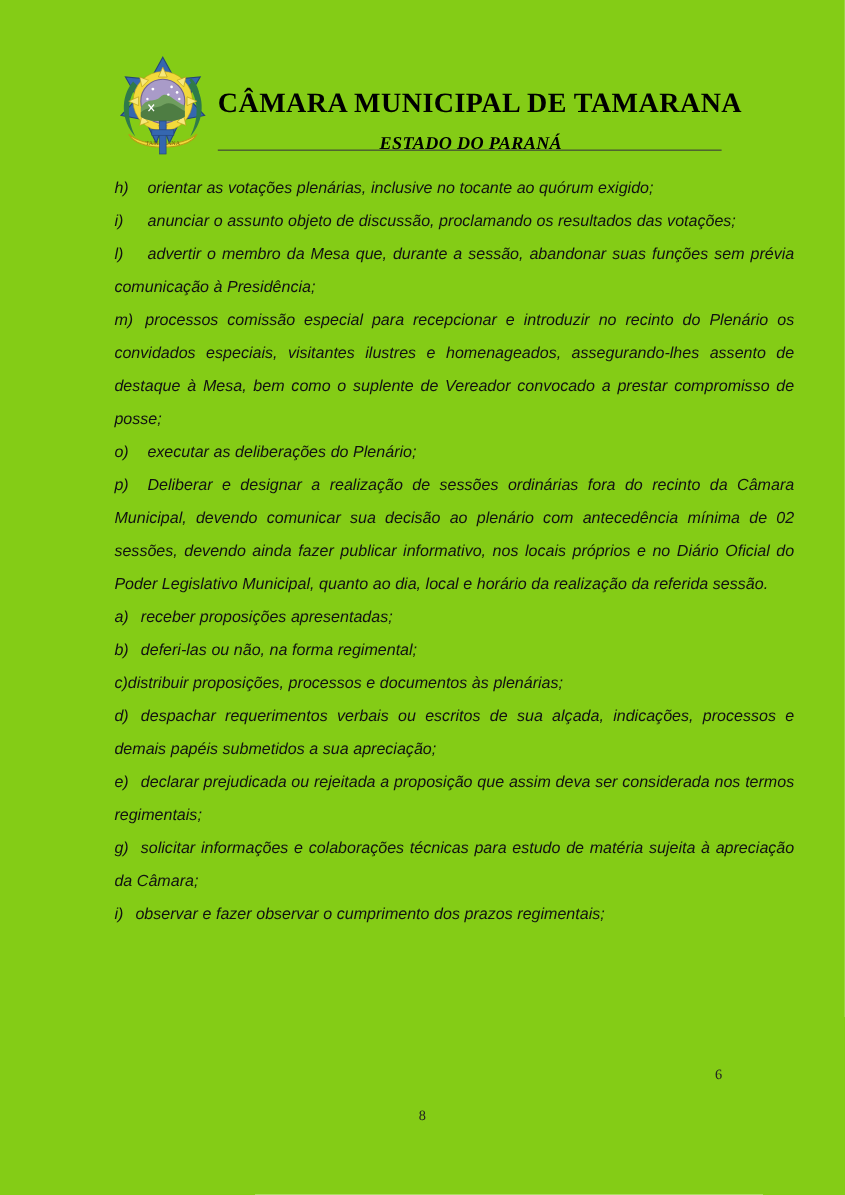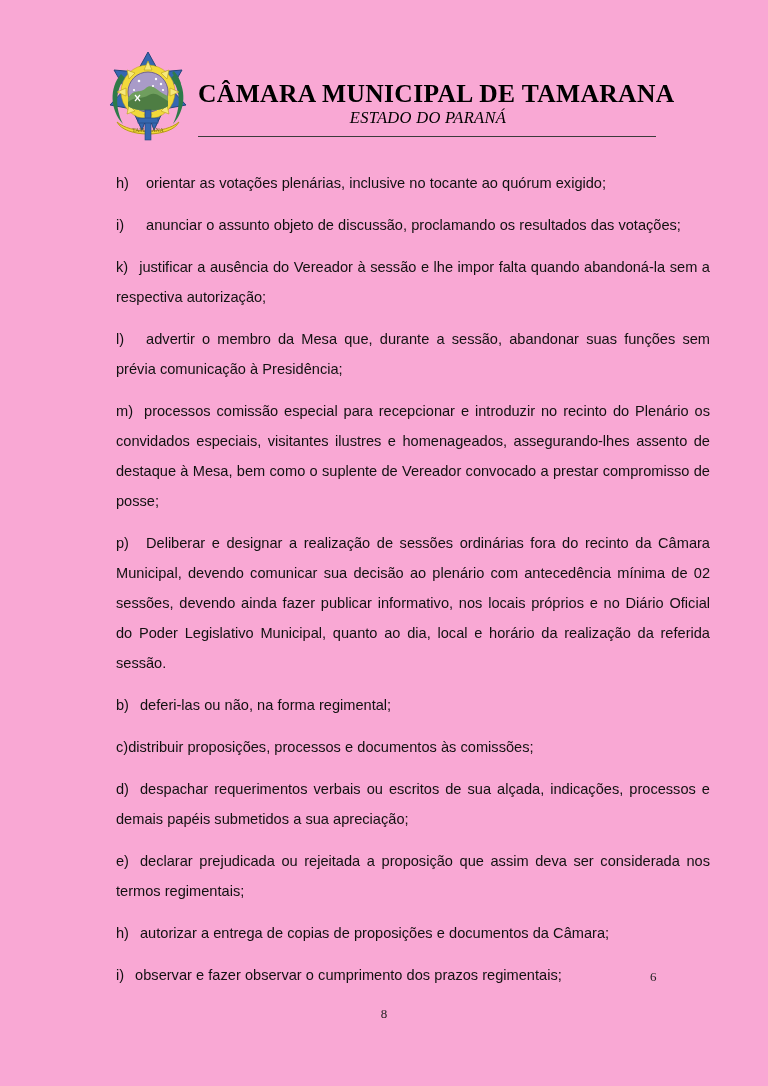--- a/index.html
+++ b/index.html
@@ -15,21 +15,21 @@
     font-family: "Liberation Sans", sans-serif;
     color: #000000;
     overflow: hidden;
   }
 
   .page {
     position: absolute;
     inset: 0;
     width: 768px;
     height: 1086px;
-    background: #f9a8d4;
+    background: #84cc16;
   }
 
   
   .header {
     position: absolute;
     left: 0;
     top: 0;
     width: 768px;
     height: 150px;
   }
@@ -54,26 +54,26 @@
     font-family: "Liberation Serif", serif;
     font-weight: bold;
     font-size: 25.5px;
     letter-spacing: 0.4px;
     line-height: 1.08;
     white-space: nowrap;
     color: #000;
   }
   .title-sub {
     font-family: "Liberation Serif", serif;
-    font-weight: normal;
+    font-weight: bold;
     font-style: italic;
     font-size: 16.5px;
     letter-spacing: 0.3px;
     line-height: 1.15;
-    margin-top: 1px;
+    margin-top: 13px;
     color: #000;
   }
   .header-rule {
     position: absolute;
     left: 198px;
     top: 136px;
     width: 458px;
     height: 0;
     border-top: 1.4px solid #3b3b3b;
   }
@@ -85,22 +85,23 @@
     top: 156px;
     width: 618px;
   }
 
   .para {
     font-size: 14.6px;
     line-height: 30px;
     text-align: justify;
     text-justify: inter-word;
     color: #111;
-    margin: 12px;
+    margin: 0;
     word-spacing: 0.1px;
+    font-style: italic;
   }
   
   .para.no-just { text-align: left; }
 
   .para .lbl {
     display: inline-block;
   }
   
   .tab-sm { display: inline-block; width: 11px; }
   .tab-md { display: inline-block; width: 17px; }
@@ -198,61 +199,64 @@
 
     <p class="para no-just">
       <span class="lbl">h)</span><span class="tab-md"></span><span>orientar as votações plenárias, inclusive no tocante ao quórum exigido;</span>
     </p>
 
     <p class="para no-just">
       <span class="lbl">i)</span><span class="tab-lg"></span><span>anunciar o assunto objeto de discussão, proclamando os resultados das votações;</span>
     </p>
 
 
-    <p class="para">
-      <span class="lbl">k)</span><span class="tab-sm"></span><span>justificar a ausência do Vereador à sessão e lhe impor falta quando abandoná-la sem a respectiva autorização;</span>
-    </p>
 
     <p class="para">
       <span class="lbl">l)</span><span class="tab-lg"></span><span>advertir o membro da Mesa que, durante a sessão, abandonar suas funções sem prévia comunicação à Presidência;</span>
     </p>
 
     <p class="para">
       <span class="lbl">m)</span><span class="tab-sm"></span><span>processos comissão especial para recepcionar e introduzir no recinto do Plenário os convidados especiais, visitantes ilustres e homenageados, assegurando-lhes assento de destaque à Mesa, bem como o suplente de Vereador convocado a prestar compromisso de posse;</span>
     </p>
 
 
+    <p class="para no-just">
+      <span class="lbl">o)</span><span class="tab-md"></span><span>executar as deliberações do Plenário;</span>
+    </p>
 
     <p class="para">
       <span class="lbl">p)</span><span class="tab-md"></span><span>Deliberar e designar a realização de sessões ordinárias fora do recinto da Câmara Municipal, devendo comunicar sua decisão ao plenário com antecedência mínima de 02 sessões, devendo ainda fazer publicar informativo, nos locais próprios e no Diário Oficial do Poder Legislativo Municipal, quanto ao dia, local e horário da realização da referida sessão.</span>
     </p>
 
 
+    <p class="para no-just">
+      <span class="lbl">a)</span><span class="tab-sm"></span><span>receber proposições apresentadas;</span>
+    </p>
 
     <p class="para no-just">
       <span class="lbl">b)</span><span class="tab-sm"></span><span>deferi-las ou não, na forma regimental;</span>
     </p>
 
     <p class="para no-just">
-      <span class="lbl">c)</span><span>distribuir proposições, processos e documentos às comissões;</span>
+      <span class="lbl">c)</span><span>distribuir proposições, processos e documentos às plenárias;</span>
     </p>
 
     <p class="para">
       <span class="lbl">d)</span><span class="tab-sm"></span><span>despachar requerimentos verbais ou escritos de sua alçada, indicações, processos e demais papéis submetidos a sua apreciação;</span>
     </p>
 
     <p class="para">
       <span class="lbl">e)</span><span class="tab-sm"></span><span>declarar prejudicada ou rejeitada a proposição que assim deva ser considerada nos termos regimentais;</span>
     </p>
 
 
-
-    <p class="para no-just">
-      <span class="lbl">h)</span><span class="tab-sm"></span><span>autorizar a entrega de copias de proposições e documentos da Câmara;</span>
-    </p>
+    <p class="para">
+      <span class="lbl">g)</span><span class="tab-sm"></span><span>solicitar informações e colaborações técnicas para estudo de matéria sujeita à apreciação da Câmara;</span>
+    </p>
+
 
     <p class="para no-just">
       <span class="lbl">i)</span><span class="tab-sm"></span><span>observar e fazer observar o cumprimento dos prazos regimentais;</span>
     </p>
 
   </div>
 
   <div class="folio-right">6</div>
 
   <div class="folio-bottom">8</div>

